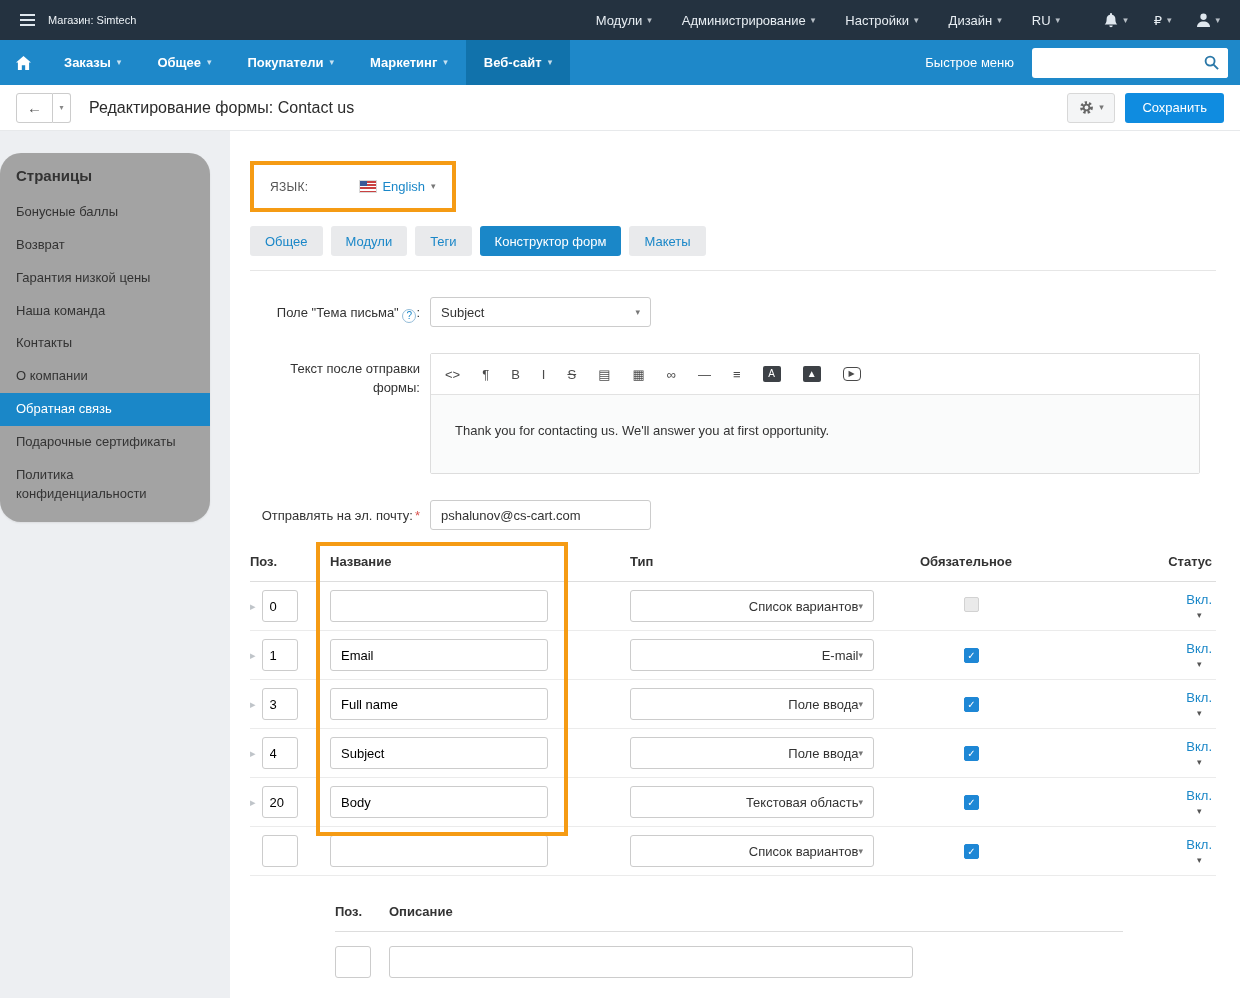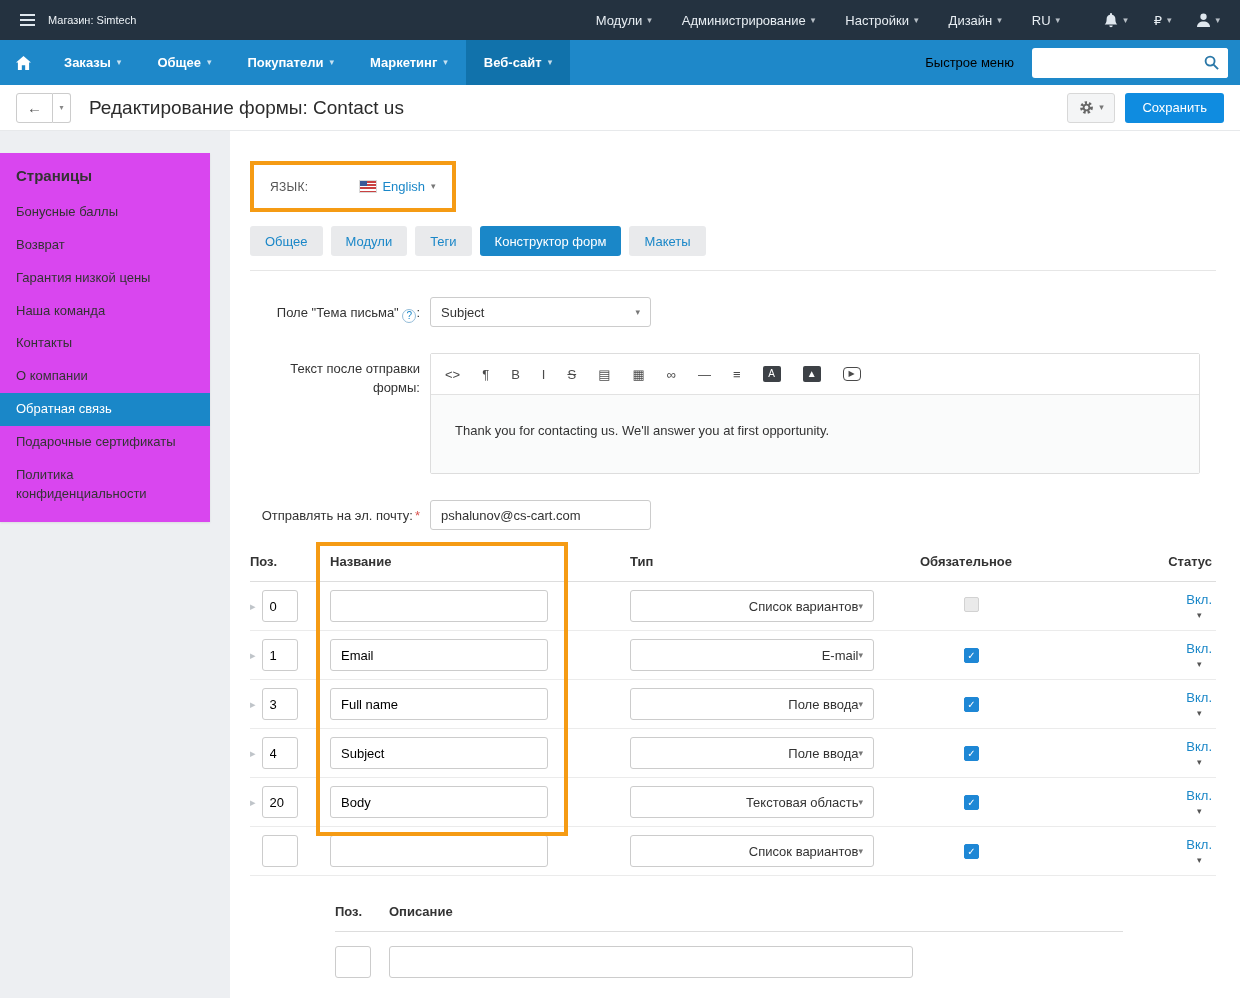--- a/index.html
+++ b/index.html
@@ -18,39 +18,39 @@
   .caret { font-size: 9px; line-height: 1; }
   .dim { opacity: .75; }
 
   
   .navbar { height: 45px; background: var(--navbar); display: flex; align-items: stretch; color: #fff; }
   .nav-home { width: 46px; display: flex; align-items: center; justify-content: center; cursor: pointer; }
   .nav-items { display: flex; align-items: stretch; }
   .nav-item { display: flex; align-items: center; gap: 6px; padding: 0 18px; font-weight: bold; font-size: 13px; cursor: pointer; }
   .nav-item.active { background: #1172ab; }
   .nav-right { margin-left: auto; display: flex; align-items: center; gap: 18px; padding-right: 12px; }
-  .quick-menu { color: #000000; cursor: pointer; }
+  .quick-menu { color: #ffffff; cursor: pointer; }
   .searchbox { width: 196px; height: 30px; background: #fff; border-radius: 3px; display: flex; align-items: center; overflow: hidden; }
   .searchbox input { flex: 1; border: 0; outline: none; padding: 0 10px; font-size: 13px; font-family: inherit; min-width: 0; }
   .search-btn { width: 34px; height: 30px; border: 0; background: #fff; display: flex; align-items: center; justify-content: center; cursor: pointer; }
 
   
   .pagehead { height: 46px; background: #fff; display: flex; align-items: center; padding: 0 16px; border-bottom: 1px solid #e7e9eb; }
   .back-group { display: flex; }
   .back-btn { width: 37px; height: 30px; border: 1px solid #ccc; background: #fff; border-radius: 3px 0 0 3px; color: #555; font-size: 15px; cursor: pointer; }
   .back-caret { width: 18px; height: 30px; border: 1px solid #ccc; border-left: none; background: #fff; border-radius: 0 3px 3px 0; font-size: 8px; color: #888; cursor: pointer; }
-  .pagehead h1 { margin-left: 18px; font-size: 19px; font-weight: 400; color: #2b2b2b; }
+  .pagehead h1 { margin-left: 18px; font-size: 16px; font-weight: 400; color: #2b2b2b; }
   .head-actions { margin-left: auto; display: flex; gap: 10px; align-items: center; }
   .gear-btn { height: 30px; width: 48px; background: #f4f5f6; border: 1px solid #d8d8d8; border-radius: 3px; display: inline-flex; align-items: center; justify-content: center; gap: 5px; cursor: pointer; color: #777; }
   .save-btn { height: 30px; padding: 0 17px; background: var(--save); color: #fff; border: 0; border-radius: 3px; font-size: 13px; font-family: inherit; cursor: pointer; }
 
   
   .content { display: flex; min-height: 867px; align-items: stretch; }
   .sidebar { width: 230px; background: #edeff2; padding-top: 22px; }
-  .sb-panel { width: 210px; background: #d946ef; box-shadow: 0 1px 2px rgba(0,0,0,.08); padding-bottom: 12px; }
+  .sb-panel { width: 210px; background: #a3a3a3; box-shadow: 0 1px 2px rgba(0,0,0,.08); padding-bottom: 12px; border-radius: 21px; }
   .sb-title { font-size: 15px; font-weight: bold; color: #333; padding: 14px 16px 12px; }
   .sb-item { font-size: 13px; color: #333; padding: 7px 16px; line-height: 1.45; cursor: pointer; }
   .sb-item.active { background: var(--accent); color: #fff; }
   .main { flex: 1; background: #fff; padding: 30px 24px 0 20px; }
 
   
   .lang-box { display: inline-flex; align-items: center; gap: 52px; border: 4px solid var(--annot); padding: 14px 16px; }
   .lang-label { font-size: 12px; color: #555; letter-spacing: .3px; }
   .lang-value { display: inline-flex; align-items: center; gap: 6px; color: var(--accent); cursor: pointer; }
   .flag { width: 16px; height: 11px; display: inline-block; position: relative; background: repeating-linear-gradient(180deg, #c94141 0 1.6px, #fff 1.6px 3.2px); box-shadow: 0 0 0 1px rgba(0,0,0,.15); }

